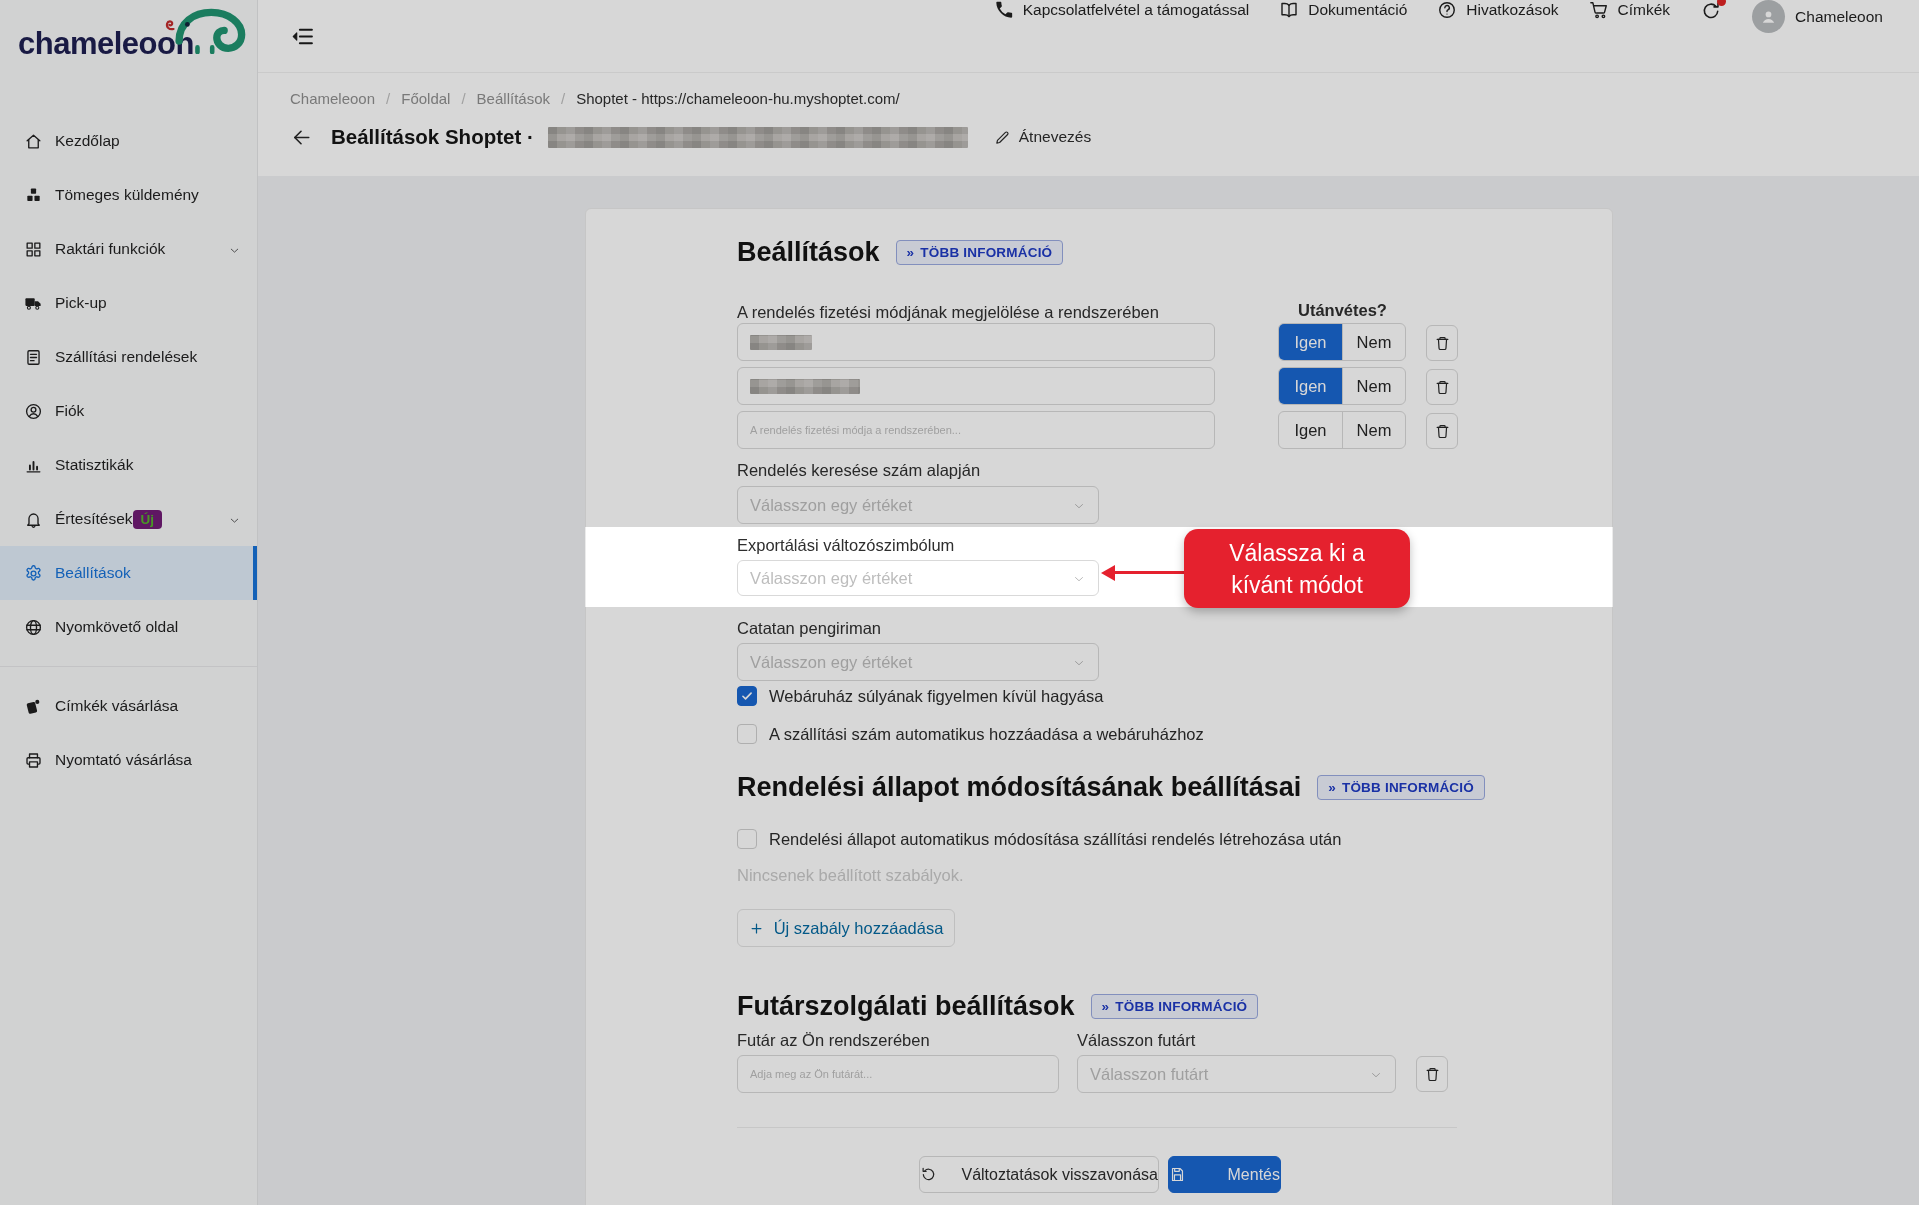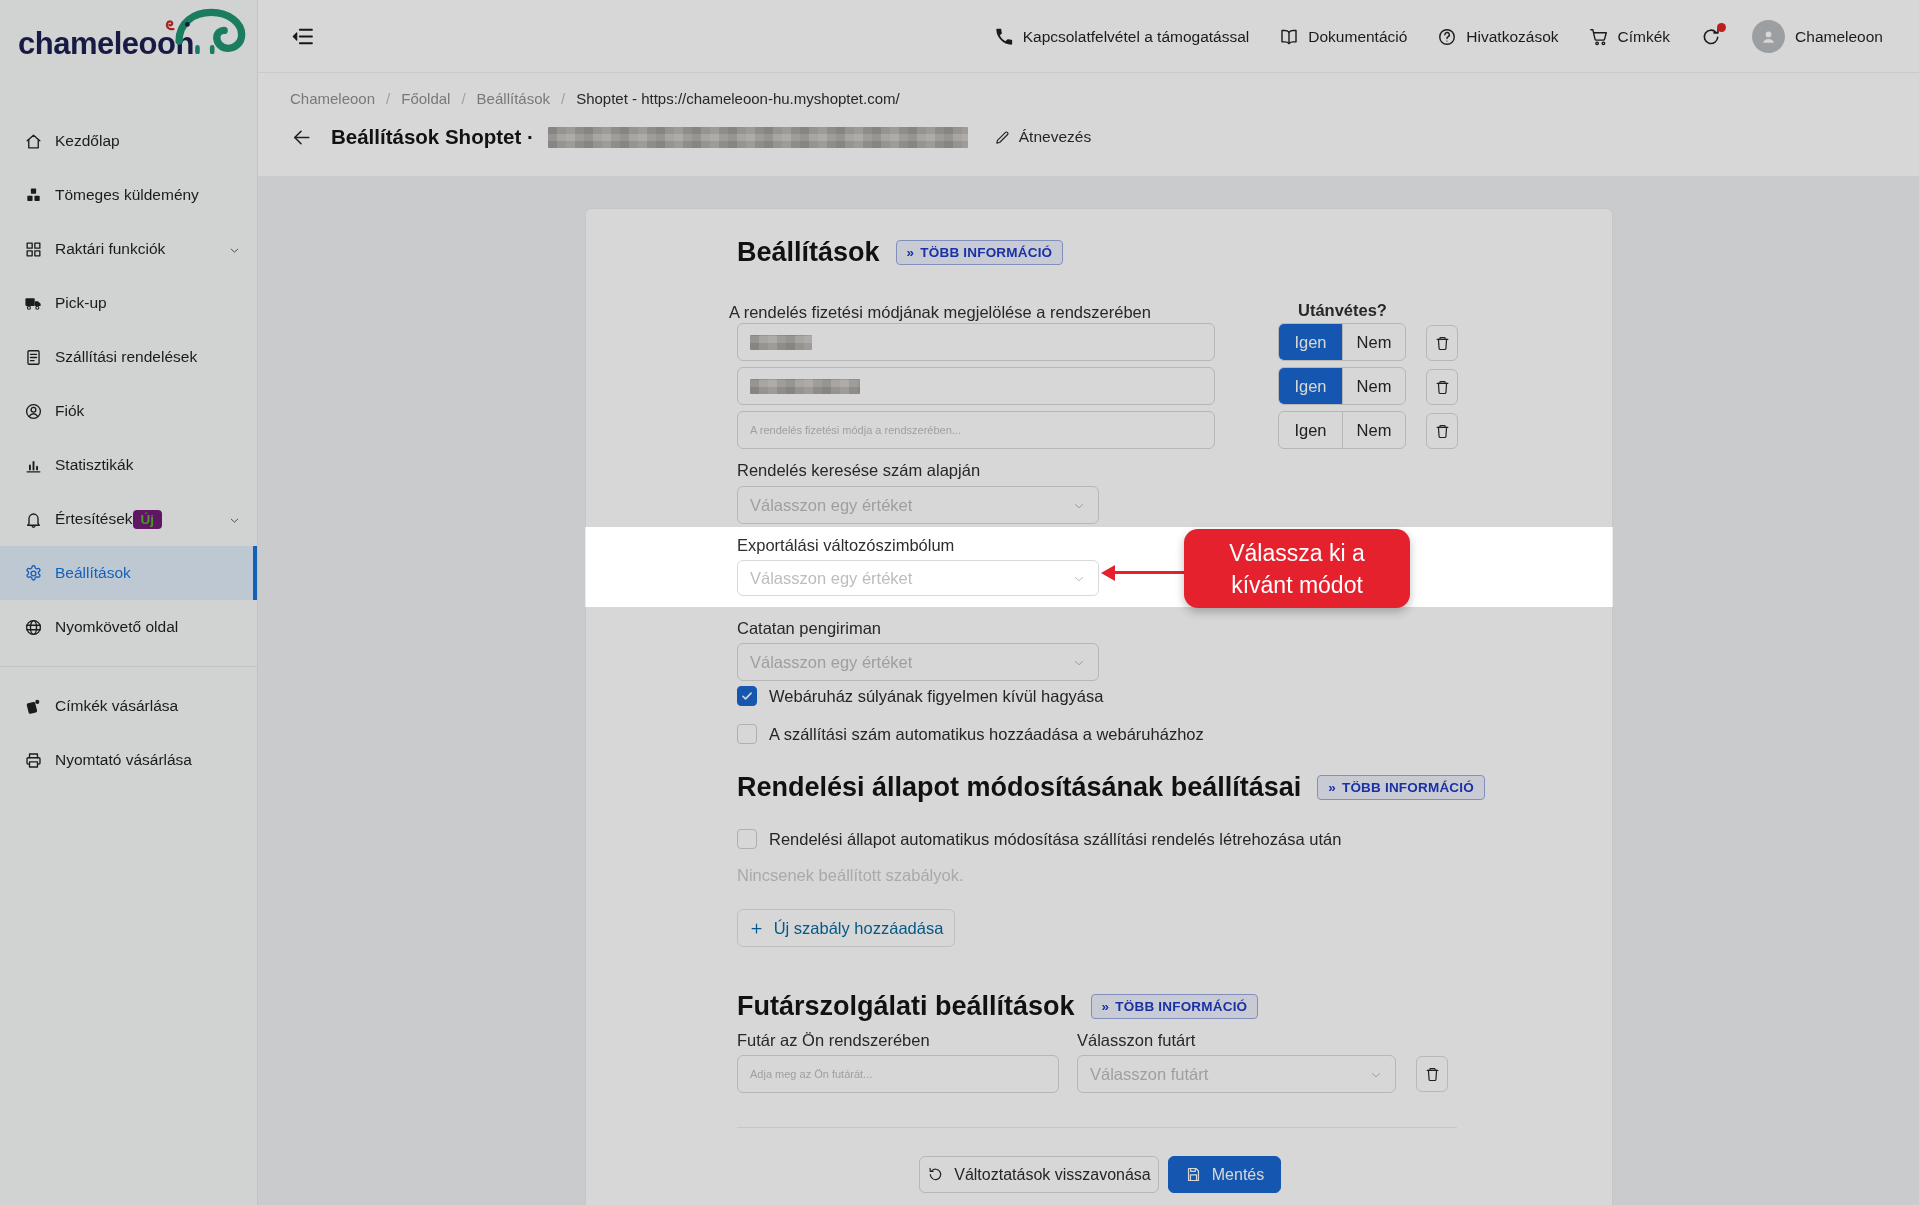--- a/index.html
+++ b/index.html
@@ -19,21 +19,21 @@
   .side-item.active::after { content:""; position:absolute; right:0; top:0; bottom:0; width:4px; background:#1672d9; }
   .side-chevron { position:absolute; right:16px; width:13px; height:13px; color:#444; }
   .side-chevron svg { width:13px; height:13px; }
   .side-badge { margin-left:0; background:#701a75; color:#55b32b; font-size:13.5px; padding:2px 8px; border-radius:4px;font-weight:bold; }
   .side-divider { height:1px; background:#e7e8ea; margin:12px 0; }
 
   
   .topbar { position:absolute; left:258px; top:0; right:0; height:73px; background:#fff; border-bottom:1px solid #f0f0f0; z-index:5; }
   .collapse-btn { position:absolute; left:32px; top:24px; width:25px; height:25px; color:#1a1a1a; cursor:pointer; }
   .collapse-btn svg { width:25px; height:25px; }
-  .top-right { position:absolute; right:36px; top:0; height:73px; display:flex; align-items:center; gap:30px; }
+  .top-right { position:absolute; right:36px; top:0; height:73px; display:flex; align-items:flex-start; gap:30px; }
   .top-item { display:flex; align-items:center; gap:9px; font-size:15.5px; color:#1f1f1f; cursor:pointer; }
   .top-item .icon, .top-item .icon svg { width:20px; height:20px; display:inline-flex; }
   .refresh-wrap { position:relative; width:22px; height:22px; cursor:pointer; color:#1f1f1f; }
   .refresh-wrap svg { width:22px; height:22px; }
   .red-dot { position:absolute; right:-4px; top:-3px; width:9px; height:9px; border-radius:50%; background:#e02222; }
   .user-wrap { display:flex; align-items:center; gap:10px; cursor:pointer; }
   .avatar { width:33px; height:33px; border-radius:50%; background:#b9bcbf; color:#fff; display:flex; align-items:center; justify-content:center; }
   .avatar svg { width:19px; height:19px; }
   .user-name { font-size:15.5px; color:#1f1f1f; }
 
@@ -88,21 +88,21 @@
   .cb { width:20px; height:20px; border:1px solid #cfcfcf; border-radius:4px; background:#fff; display:flex; align-items:center; justify-content:center; flex:0 0 20px; }
   .cb.checked { background:#1766d1; border-color:#1766d1; }
   .cb svg { width:14px; height:14px; }
   .cb-label { margin-left:12px; font-size:16.5px; color:#2b2b2b; white-space:nowrap; }
 
   .empty-text { font-size:16.5px; color:#c9c9c9; }
   .ghost-btn { display:flex; align-items:center; justify-content:center; gap:10px; width:218px; height:38px; border:1px solid #e3e3e3; border-radius:6px; background:#fff; color:#0369a1; font-size:16.5px; }
   .ghost-btn .icon, .ghost-btn .icon svg { width:15px; height:15px; }
   .divider { height:1px; background:#ececec; }
 
-  .btn { display:flex; align-items:center; justify-content:center; gap:10px; height:37px; border-radius:6px; font-size:16px; cursor:pointer; white-space:nowrap; }
+  .btn { display:flex; align-items:center; justify-content:space-between; gap:10px; height:37px; border-radius:6px; font-size:16px; cursor:pointer; white-space:nowrap; }
   .btn .icon, .btn .icon svg { width:17px; height:17px; }
   .btn-default { background:#fff; border:1px solid #d9d9d9; color:#2b2b2b; }
   .btn-primary { background:#1766d1; border:1px solid #1766d1; color:#fff; }
 
   
   .spotlight { position:absolute; left:585px; top:527px; width:1028px; height:80px; background:transparent;
     box-shadow:0 0 0 3000px rgba(15,15,15,0.165); z-index:40; pointer-events:none; }
   .callout { position:absolute; left:1184px; top:529px; width:226px; height:79px; background:#e5212e; border-radius:14px;
     color:#fff; font-size:23px; line-height:32px; display:flex; flex-direction:column; align-items:center; justify-content:center;
     z-index:45; box-shadow:0 4px 10px rgba(0,0,0,0.25); }
@@ -340,21 +340,21 @@
 <main class="content">
   <section class="card">
 
     <div class="abs" style="left:151px; top:28px;">
       <span class="h1">Beállítások</span><span class="info-badge">
           <span>»</span>
           <span>TÖBB INFORMÁCIÓ</span>
         </span>
     </div>
 
-    <div class="abs form-label" style="left:143px; top:94px;">A rendelés fizetési módjának megjelölése a rendszerében</div>
+    <div class="abs form-label" style="left:151px; top:94px;">A rendelés fizetési módjának megjelölése a rendszerében</div>
     <div class="abs form-label bold" style="left:712px; top:92px;">Utánvétes?</div>
 
     <div id="payment-rows">
         <div>
           <div class="abs t-input" style="left:151px; top:114px; width:478px;">
             <span class="redacted" style="width:62px;height:15px;"></span>
           </div>
           <div class="abs seg" style="left:692px; top:114px;">
             <span class="sel">Igen</span>
             <span class="">Nem</span>

